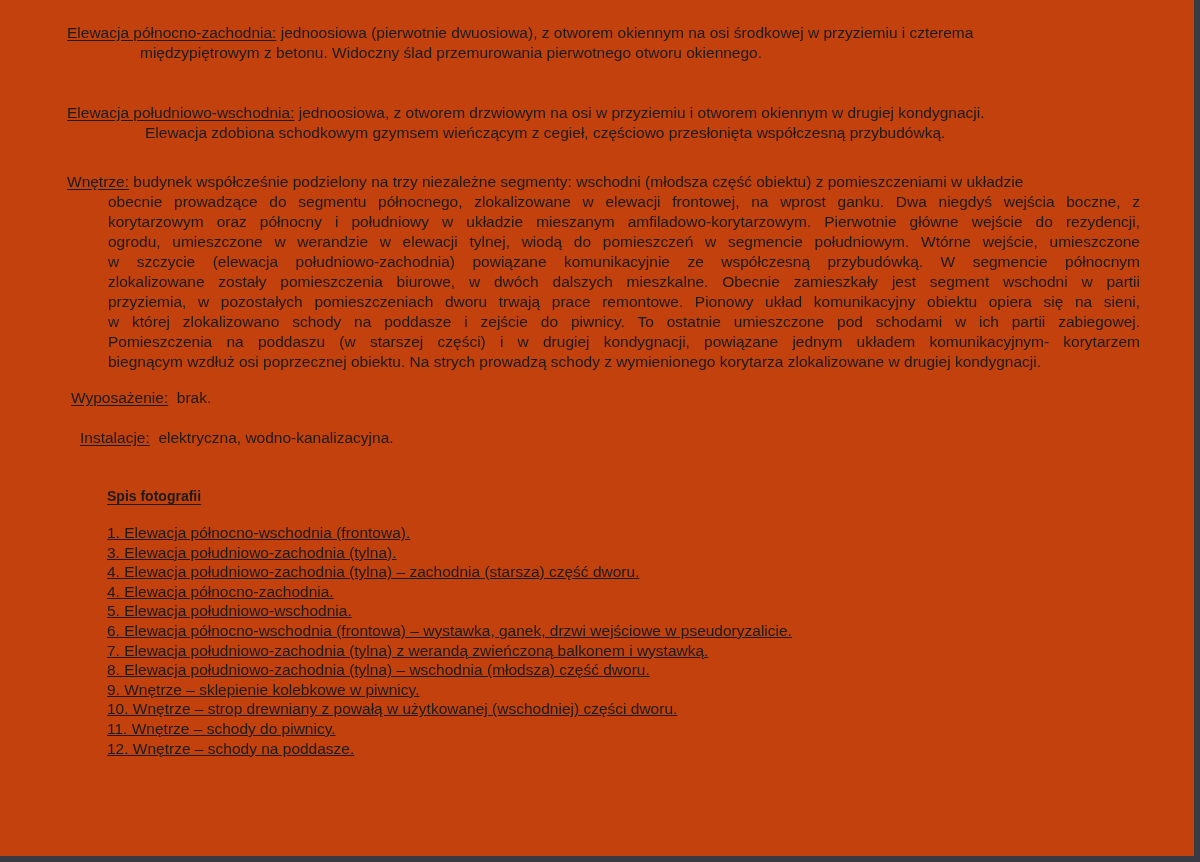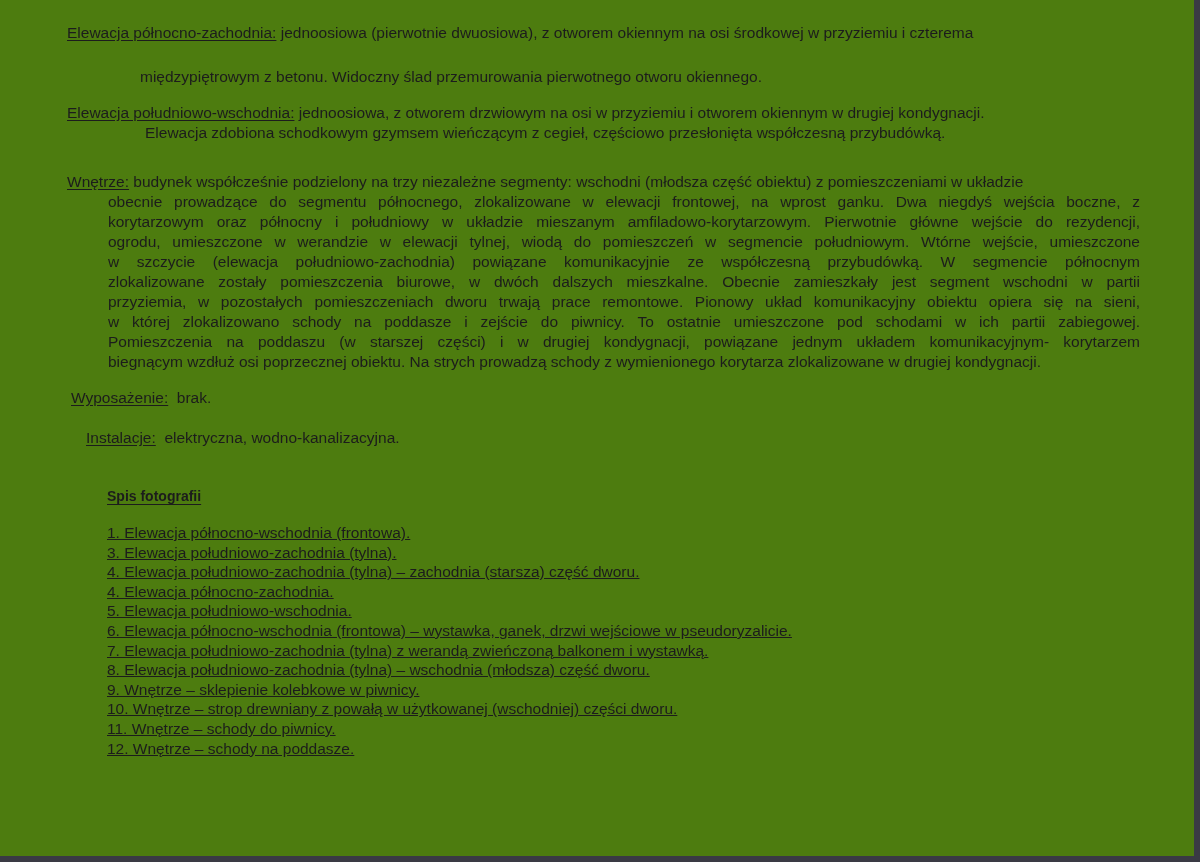--- a/index.html
+++ b/index.html
@@ -6,42 +6,42 @@
     body {
       width: 1200px; height: 862px; overflow: hidden;
       background: #f4f4f2;
       font-family: "Liberation Sans", sans-serif;
       color: #1c1c1c;
       position: relative;
     }
     .page {
       position: absolute; left: 0; top: 0;
       width: 1194px; height: 856px;
-      background: #4d7c0f;
+      background: #c2410c;
       border-right: 6px solid #3a3a44;
       border-bottom: 6px solid #3a3a44;
     }
     .block { position: absolute; font-size: 15.5px; line-height: 20px; }
     .label { text-decoration: underline; text-underline-offset: 2px; }
     .line { white-space: nowrap; display: block; }
     .justify { text-align: justify; text-align-last: justify; white-space: normal; }
     .heading { font-weight: bold; text-decoration: underline; text-underline-offset: 3px; font-size: 14px; }
     .list { position: absolute; left: 107px; top: 523px; font-size: 15.5px; line-height: 19.6px; text-decoration: underline; }
     .list div { white-space: nowrap; }
   </style>
 </head>
 <body>
 
 <div class="page">
 
   <div class="block" style="left:67px; top:23px; width:1090px;">
     <span class="line">
       <span class="label">Elewacja północno-zachodnia:</span><span> jednoosiowa (pierwotnie dwuosiowa), z  otworem okiennym na osi środkowej w przyziemiu i czterema</span>
     </span>
-    <span class="line" style="padding-left:73px;margin-top:24px;">międzypiętrowym z betonu. Widoczny ślad przemurowania pierwotnego otworu okiennego.</span>
+    <span class="line" style="padding-left:73px;">międzypiętrowym z betonu. Widoczny ślad przemurowania pierwotnego otworu okiennego.</span>
   </div>
 
   <div class="block" style="left:67px; top:103px; width:1090px;">
     <span class="line">
       <span class="label">Elewacja południowo-wschodnia:</span><span> jednoosiowa, z  otworem drzwiowym na osi w przyziemiu i otworem okiennym w drugiej kondygnacji.</span>
     </span>
     <span class="line" style="padding-left:78px;">Elewacja zdobiona schodkowym gzymsem wieńczącym z cegieł, częściowo przesłonięta współczesną przybudówką.</span>
   </div>
 
   <div class="block" style="left:67px; top:172px; width:1073px;">
@@ -60,21 +60,21 @@
       <span class="line">biegnącym wzdłuż osi poprzecznej obiektu. Na strych prowadzą schody z wymienionego korytarza zlokalizowane w drugiej kondygnacji.</span>
     </div>
   </div>
 
   <div class="block" style="left:71px; top:388px;">
     <span class="line">
       <span class="label">Wyposażenie:</span><span style="white-space:pre">  brak.</span>
     </span>
   </div>
 
-  <div class="block" style="left:86px; top:428px;">
+  <div class="block" style="left:80px; top:428px;">
     <span class="line">
       <span class="label">Instalacje:</span><span style="white-space:pre">  elektryczna, wodno-kanalizacyjna.</span>
     </span>
   </div>
 
   <div class="block heading" style="left:107px; top:486px;">Spis fotografii</div>
 
   <div class="list">
     <div>1. Elewacja północno-wschodnia (frontowa).</div>
     <div>3. Elewacja południowo-zachodnia (tylna).</div>

